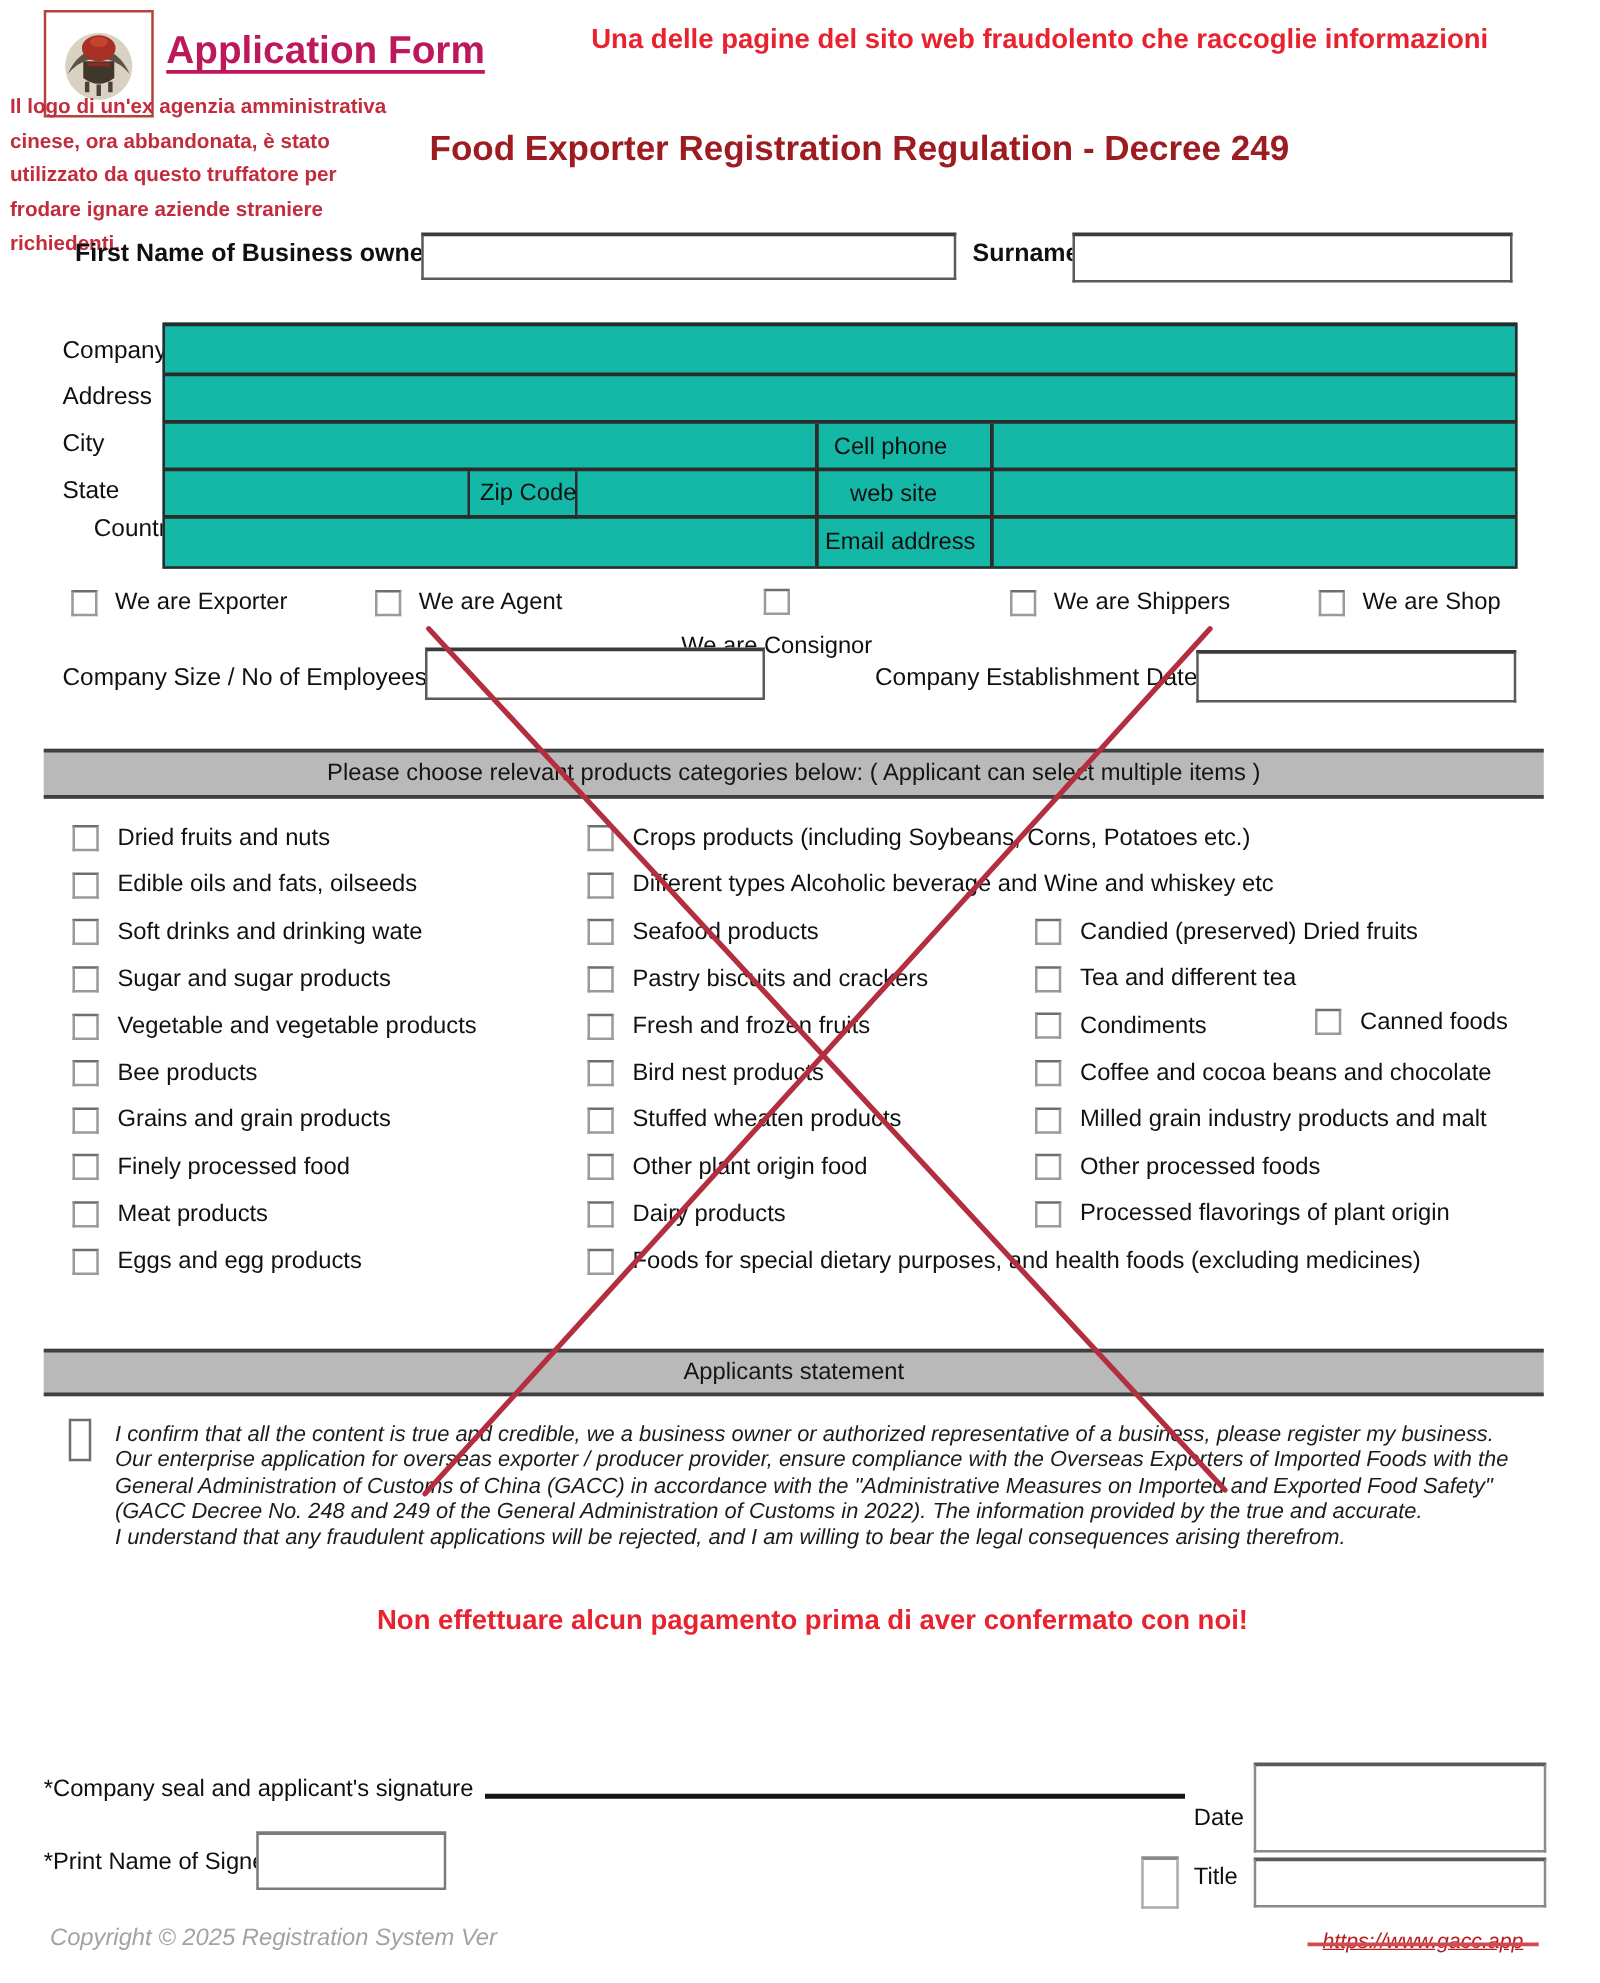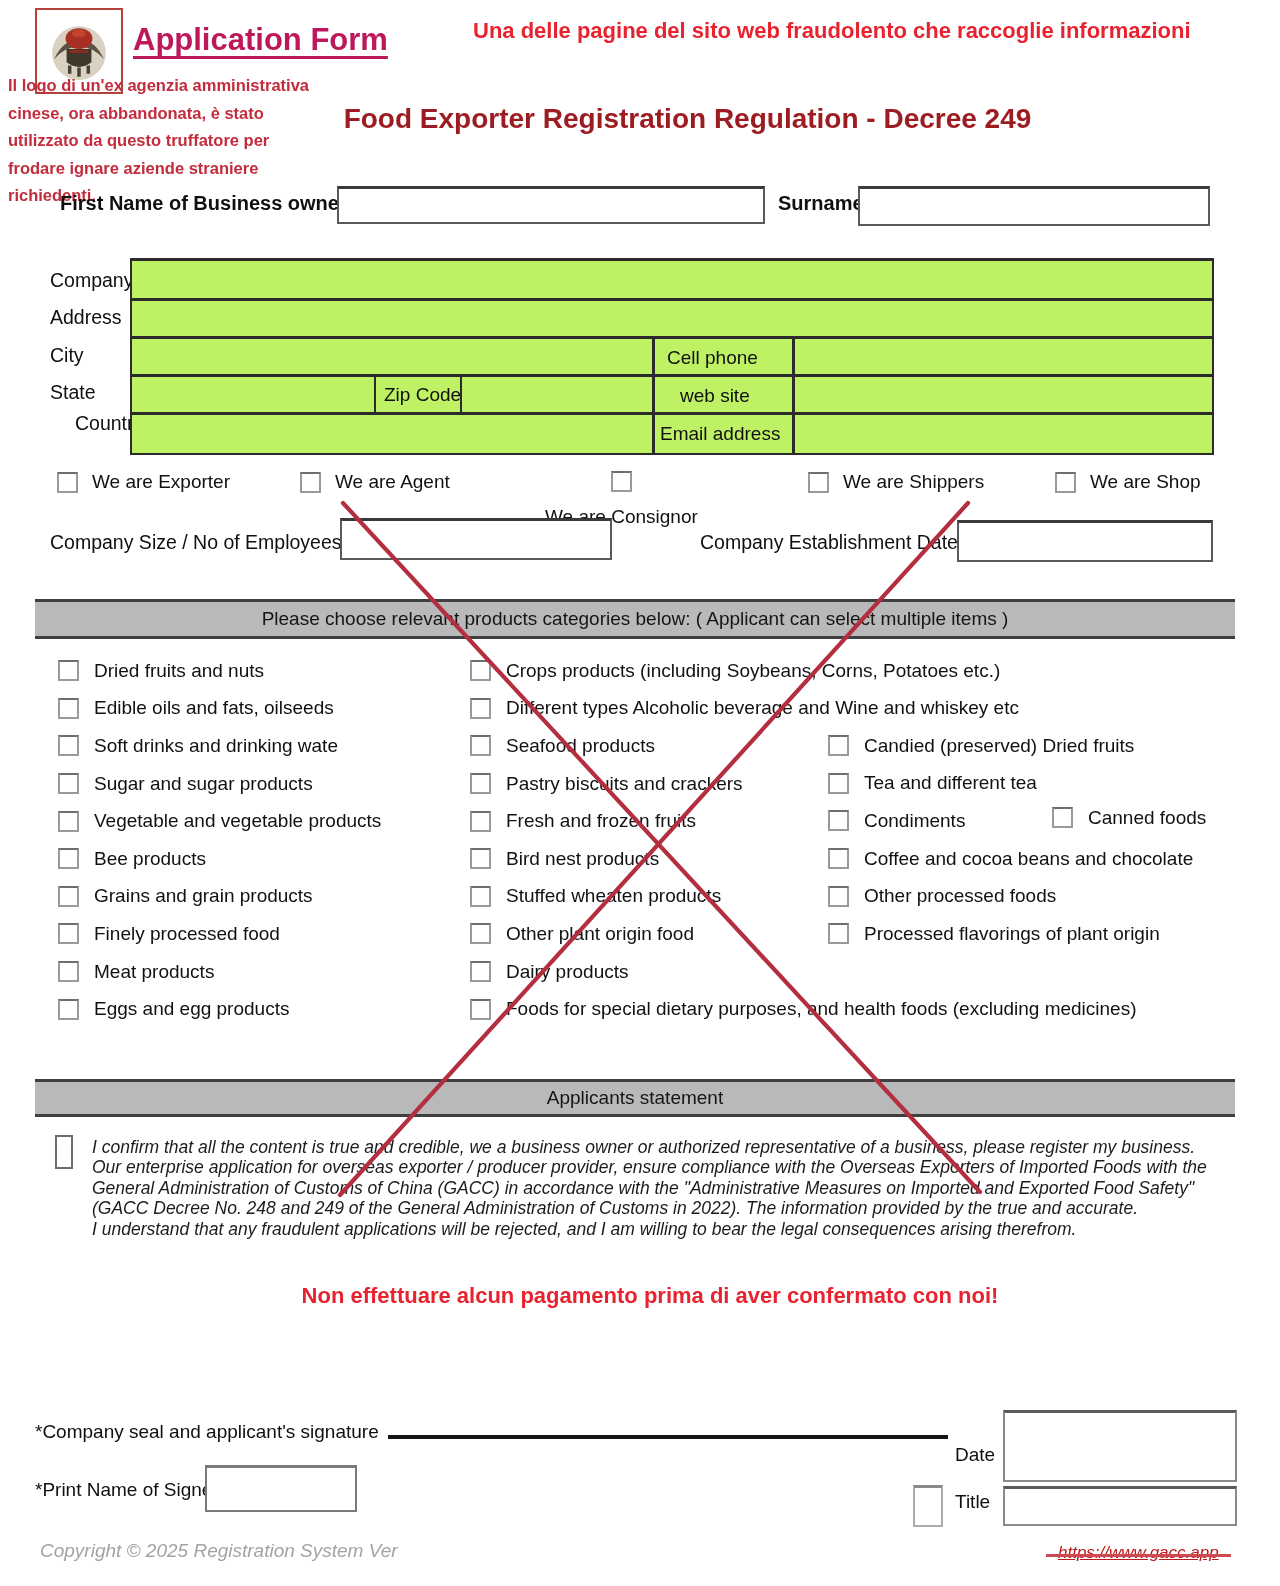--- a/index.html
+++ b/index.html
@@ -12,21 +12,21 @@
   .app-title{position:absolute;left:133px;top:22px;font-size:31px;font-weight:bold;color:#be185d;text-decoration:underline;text-decoration-thickness:3px;text-underline-offset:6px;}
   .top-warning{position:absolute;left:473px;top:18px;font-size:22px;font-weight:bold;color:#e8232f;}
   .left-warning{position:absolute;left:8px;top:72px;width:320px;font-size:16.5px;font-weight:bold;color:#c22c3c;}
   .left-warning div{height:27.5px;line-height:27.5px;white-space:nowrap;}
   .form-title{position:absolute;left:95px;top:103px;width:1185px;text-align:center;font-size:28px;font-weight:bold;color:#9d1c22;}
   
   .lbl{position:absolute;font-size:19.5px;color:#101010;white-space:nowrap;}
   .blbl{font-weight:bold;font-size:20px;}
   .fld{position:absolute;border:2px solid #5a5a5a;border-top:3px solid #3a3a3a;background:#fff;font:19px "Liberation Sans",sans-serif;padding:2px 6px;box-sizing:border-box;outline:none;}
   
-  .ctable{position:absolute;left:130px;top:258px;width:1080px;height:192px;border:2px solid #2b2b2b;border-top-width:3px;box-sizing:content-box;background:#bef264;}
+  .ctable{position:absolute;left:130px;top:258px;width:1080px;height:192px;border:2px solid #2b2b2b;border-top-width:3px;box-sizing:content-box;background:#14b8a6;}
   .trow{position:absolute;left:0;right:0;border-bottom:3px solid #2b2b2b;box-sizing:border-box;}
   .vline{position:absolute;background:#2b2b2b;}
   .tlbl{position:absolute;font-size:19px;color:#101010;white-space:nowrap;}
   .tcell{position:absolute;border:none;outline:none;background:transparent;font:19px "Liberation Sans",sans-serif;padding:0 4px;box-sizing:border-box;}
   
   .cb{display:inline-block;width:21px;height:21px;background:#fff;border:2px solid #9a9a9a;border-top-color:#6e6e6e;box-sizing:border-box;flex:0 0 auto;}
   .role-row{position:absolute;left:0;top:471px;width:1089px;height:30px;}
   .role-row > div{position:absolute;top:0;display:flex;align-items:center;gap:14px;font-size:19px;white-space:nowrap;}
   .role-row > div:nth-of-type(1){left:57px;}
   .role-row > div:nth-of-type(2){left:300px;}
@@ -273,20 +273,24 @@
     <div class="cat-item">
       <span class="cb"></span>
       <span>Condiments</span>
     </div>
 
     <div class="cat-item">
       <span class="cb"></span>
       <span>Coffee and cocoa beans and chocolate</span>
     </div>
 
+    <div class="cat-item">
+      <span class="cb"></span>
+      <span>Milled grain industry products and malt</span>
+    </div>
 
     <div class="cat-item">
       <span class="cb"></span>
       <span>Other processed foods</span>
     </div>
 
     <div class="cat-item">
       <span class="cb"></span>
       <span>Processed flavorings of plant origin</span>
     </div>

